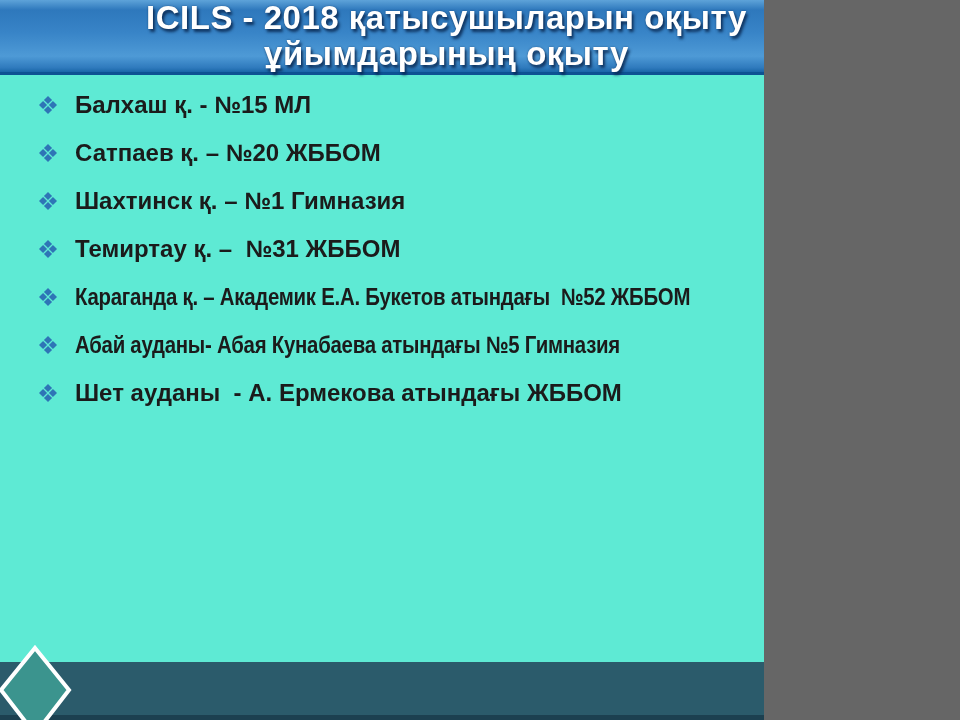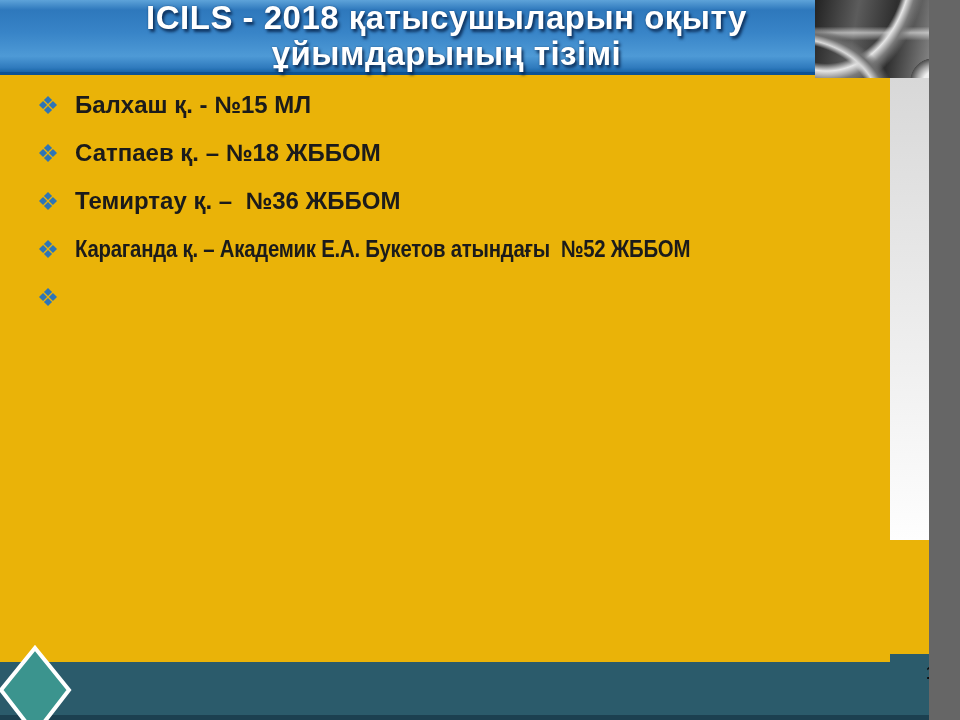--- a/index.html
+++ b/index.html
@@ -5,21 +5,21 @@
   :root{
     --bullet-blue:#2E75B6;
     --text-color:#1B1B1B;
     --footer-teal:#2B5B6B;
     --footer-edge:#1C4050;
     --diamond-fill:#3B948E;
     --header-dark:#0D5293;
   }
   html,body{margin:0;padding:0;background:#666;}
   .slide{
-    position:relative;width:929px;height:720px;background:#eab308;
+    position:relative;width:764px;height:720px;background:#5eead4;
     overflow:hidden;font-family:"Liberation Sans","DejaVu Sans",sans-serif;
   }
   
   .header{
     position:absolute;left:0;top:0;width:815px;height:75px;
     background:linear-gradient(180deg,#5EA3D9 0%,#2E78BC 14%,#3884C7 45%,#4E9AD6 78%,#2F7ABD 94%,#1A66A8 100%);
     border-bottom:3px solid var(--header-dark);
     display:flex;flex-direction:column;justify-content:center;
     box-sizing:border-box;padding-left:78px;
   }
@@ -79,21 +79,21 @@
   }
   .corner-diamond{position:absolute;left:0;top:642px;width:78px;height:78px;}
 </style>
 </head>
 <body>
 
 <div class="slide">
 
   <div class="header">
     <div class="title-line">ICILS - 2018 қатысушыларын оқыту</div>
-    <div class="title-line">ұйымдарының тізімі</div>
+    <div class="title-line">ұйымдарының оқыту</div>
   </div>
 
   <div class="corner-image"></div>
 
   <div class="right-strip"></div>
 
   <div class="list">
 
     <div class="row">
       <svg class="bullet" viewBox="0 0 20 20">
@@ -109,62 +109,85 @@
 
     <div class="row">
       <svg class="bullet" viewBox="0 0 20 20">
         <g fill="var(--bullet-blue)">
           <polygon points="10,0 14.5,4.5 10,9 5.5,4.5"></polygon>
             <polygon points="10,11 14.5,15.5 10,20 5.5,15.5"></polygon>
           <polygon points="0,10 4.5,5.5 9,10 4.5,14.5"></polygon>
             <polygon points="11,10 15.5,5.5 20,10 15.5,14.5"></polygon>
         </g>
       </svg>
-      <span class="txt">Сатпаев қ. – №18 ЖББОМ</span>
-    </div>
-
-
-    <div class="row">
-      <svg class="bullet" viewBox="0 0 20 20">
-        <g fill="var(--bullet-blue)">
-          <polygon points="10,0 14.5,4.5 10,9 5.5,4.5"></polygon>
-            <polygon points="10,11 14.5,15.5 10,20 5.5,15.5"></polygon>
-          <polygon points="0,10 4.5,5.5 9,10 4.5,14.5"></polygon>
-            <polygon points="11,10 15.5,5.5 20,10 15.5,14.5"></polygon>
-        </g>
-      </svg>
-      <span class="txt">Темиртау қ. –  №36 ЖББОМ</span>
+      <span class="txt">Сатпаев қ. – №20 ЖББОМ</span>
+    </div>
+
+    <div class="row">
+      <svg class="bullet" viewBox="0 0 20 20">
+        <g fill="var(--bullet-blue)">
+          <polygon points="10,0 14.5,4.5 10,9 5.5,4.5"></polygon>
+            <polygon points="10,11 14.5,15.5 10,20 5.5,15.5"></polygon>
+          <polygon points="0,10 4.5,5.5 9,10 4.5,14.5"></polygon>
+            <polygon points="11,10 15.5,5.5 20,10 15.5,14.5"></polygon>
+        </g>
+      </svg>
+      <span class="txt">Шахтинск қ. – №1 Гимназия</span>
+    </div>
+
+    <div class="row">
+      <svg class="bullet" viewBox="0 0 20 20">
+        <g fill="var(--bullet-blue)">
+          <polygon points="10,0 14.5,4.5 10,9 5.5,4.5"></polygon>
+            <polygon points="10,11 14.5,15.5 10,20 5.5,15.5"></polygon>
+          <polygon points="0,10 4.5,5.5 9,10 4.5,14.5"></polygon>
+            <polygon points="11,10 15.5,5.5 20,10 15.5,14.5"></polygon>
+        </g>
+      </svg>
+      <span class="txt">Темиртау қ. –  №31 ЖББОМ</span>
     </div>
 
     <div class="row">
       <svg class="bullet" viewBox="0 0 20 20">
         <g fill="var(--bullet-blue)">
           <polygon points="10,0 14.5,4.5 10,9 5.5,4.5"></polygon>
             <polygon points="10,11 14.5,15.5 10,20 5.5,15.5"></polygon>
           <polygon points="0,10 4.5,5.5 9,10 4.5,14.5"></polygon>
             <polygon points="11,10 15.5,5.5 20,10 15.5,14.5"></polygon>
         </g>
       </svg>
       <span class="txt narrow">Караганда қ. – Академик Е.А. Букетов атындағы  №52 ЖББОМ</span>
     </div>
 
 
 
 
 
-
-    <div class="row">
-      <svg class="bullet" viewBox="0 0 20 20">
-        <g fill="var(--bullet-blue)">
-          <polygon points="10,0 14.5,4.5 10,9 5.5,4.5"></polygon>
-            <polygon points="10,11 14.5,15.5 10,20 5.5,15.5"></polygon>
-          <polygon points="0,10 4.5,5.5 9,10 4.5,14.5"></polygon>
-            <polygon points="11,10 15.5,5.5 20,10 15.5,14.5"></polygon>
-        </g>
-      </svg>
+    <div class="row">
+      <svg class="bullet" viewBox="0 0 20 20">
+        <g fill="var(--bullet-blue)">
+          <polygon points="10,0 14.5,4.5 10,9 5.5,4.5"></polygon>
+            <polygon points="10,11 14.5,15.5 10,20 5.5,15.5"></polygon>
+          <polygon points="0,10 4.5,5.5 9,10 4.5,14.5"></polygon>
+            <polygon points="11,10 15.5,5.5 20,10 15.5,14.5"></polygon>
+        </g>
+      </svg>
+      <span class="txt narrow">Абай ауданы- Абая Кунабаева атындағы №5 Гимназия</span>
+    </div>
+
+    <div class="row">
+      <svg class="bullet" viewBox="0 0 20 20">
+        <g fill="var(--bullet-blue)">
+          <polygon points="10,0 14.5,4.5 10,9 5.5,4.5"></polygon>
+            <polygon points="10,11 14.5,15.5 10,20 5.5,15.5"></polygon>
+          <polygon points="0,10 4.5,5.5 9,10 4.5,14.5"></polygon>
+            <polygon points="11,10 15.5,5.5 20,10 15.5,14.5"></polygon>
+        </g>
+      </svg>
+      <span class="txt">Шет ауданы  - А. Ермекова атындағы ЖББОМ</span>
     </div>
 
 
   </div>
 
   <div class="footer-step"></div>
   <div class="footer">
     <div class="footer-bottom-edge"></div>
   </div>
   <div class="page-number">12</div>

